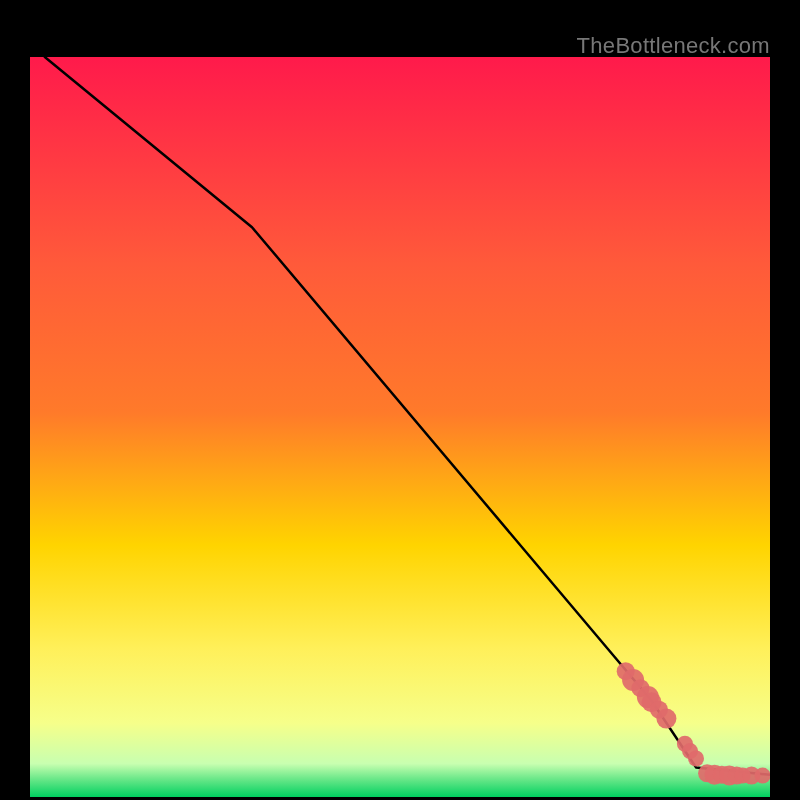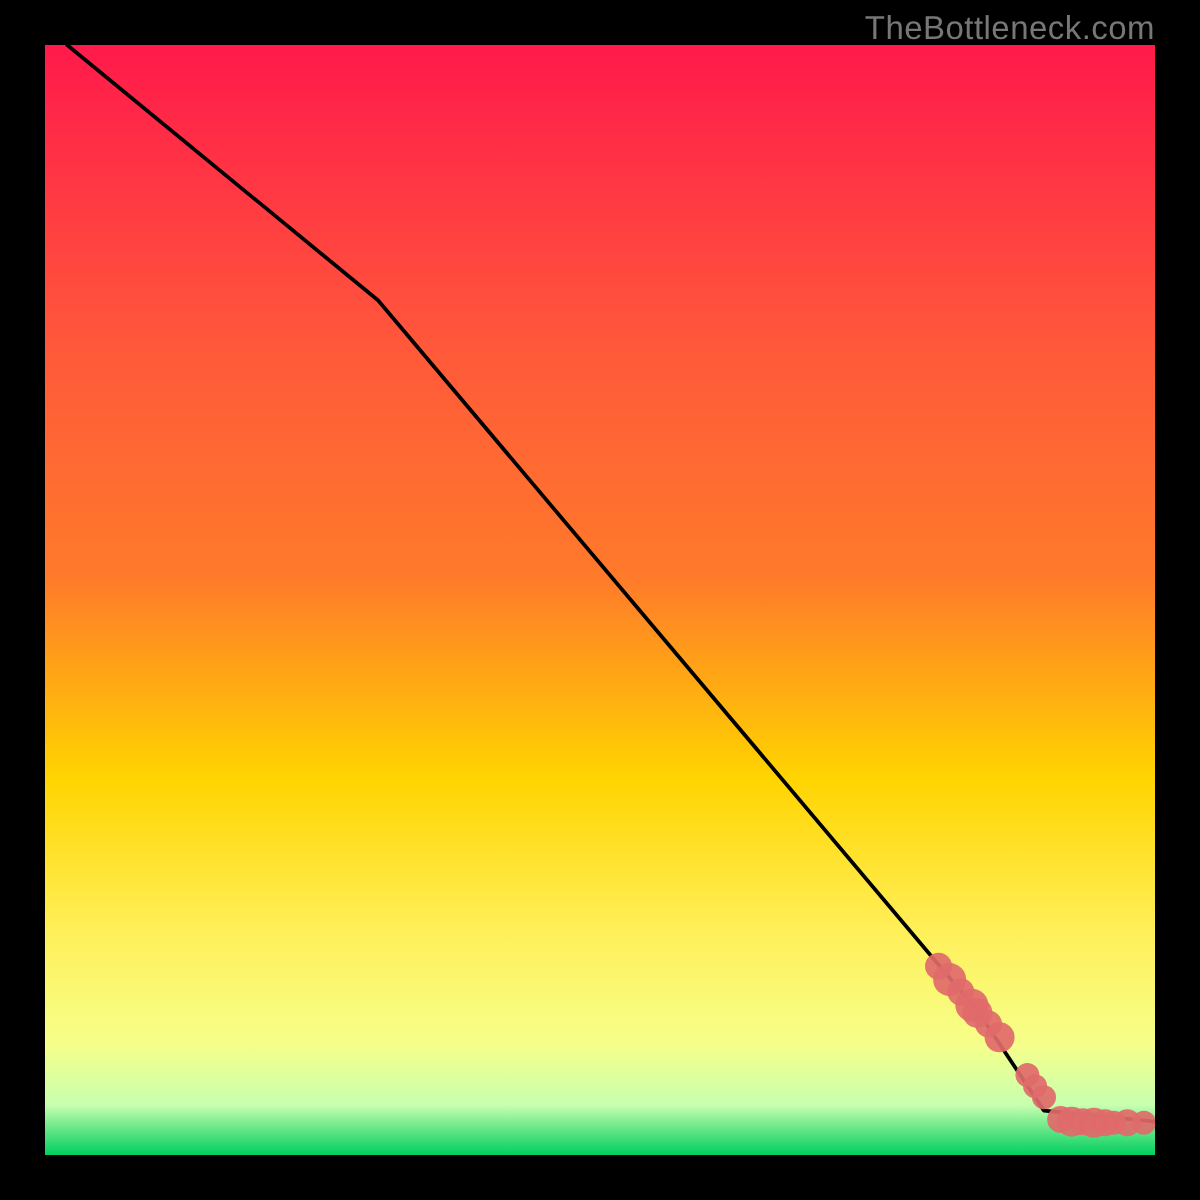--- a/index.html
+++ b/index.html
@@ -9,20 +9,21 @@
     height: 800px;
     overflow: hidden;
     background: #000;
     font-family: Arial, Helvetica, sans-serif;
   }
   .frame {
     position: relative;
     width: 800px;
     height: 696px;
     background: #000;
+    margin-top: 27px;
   }
   .plot-area {
     position: absolute;
     left: 30px;
     top: 30px;
     width: 740px;
     height: 740px;
     overflow: hidden;
   }
   .attribution {

